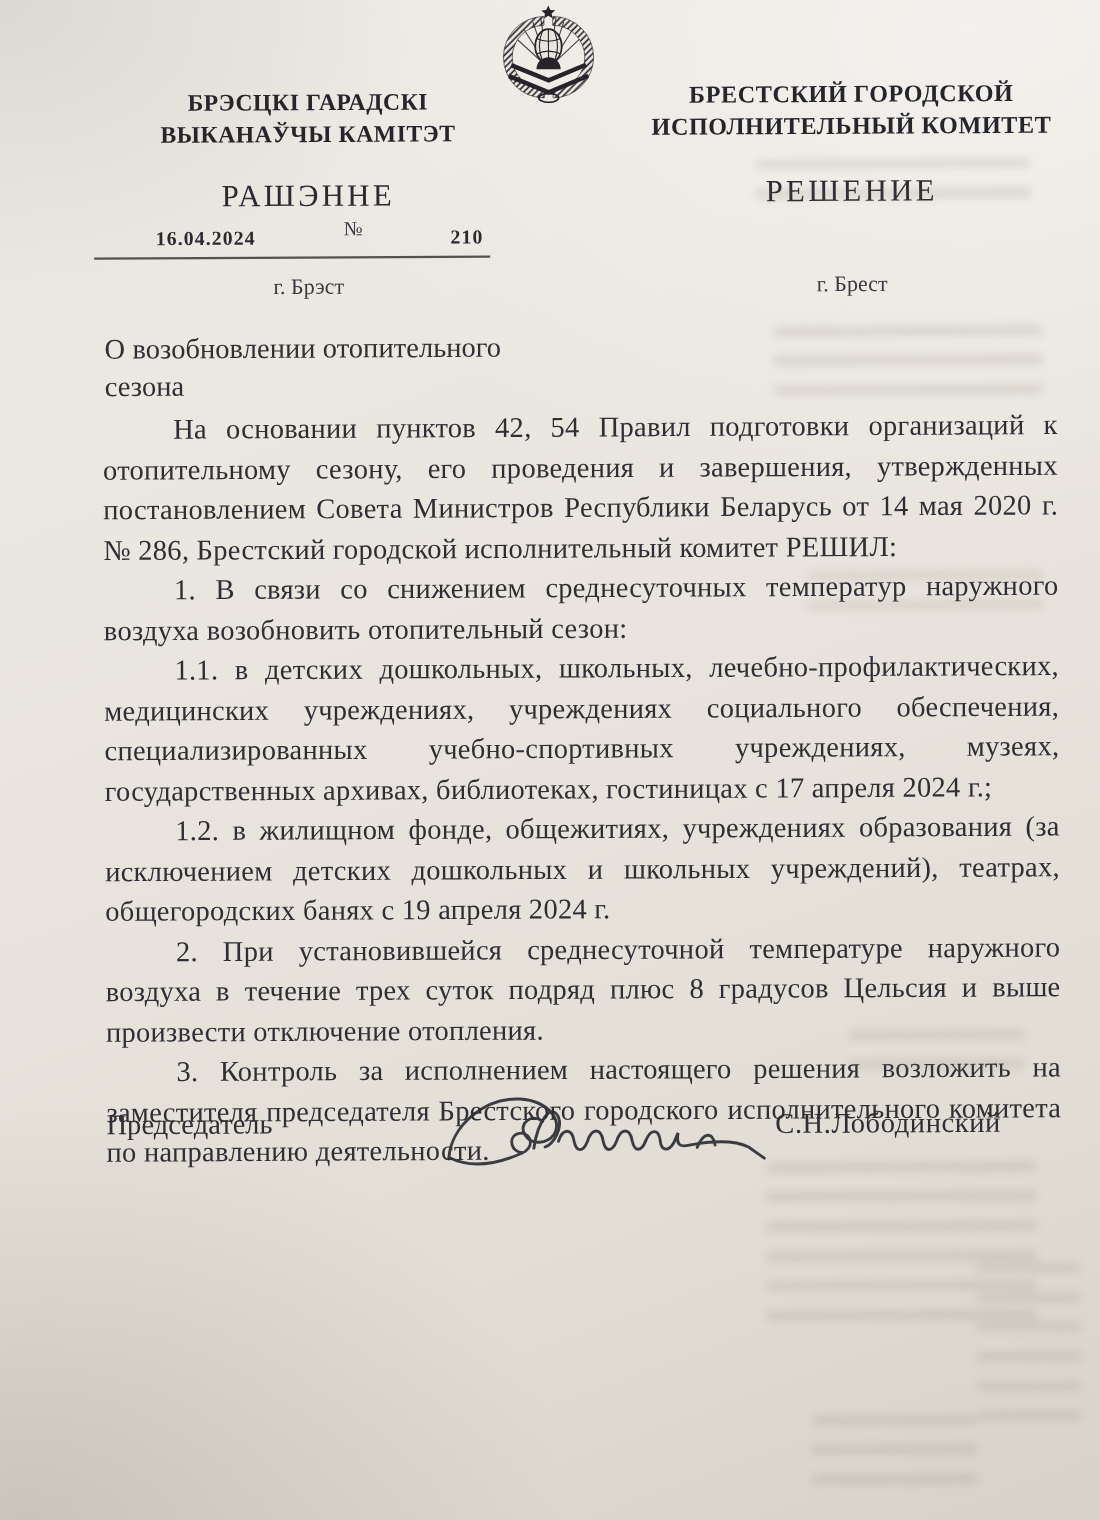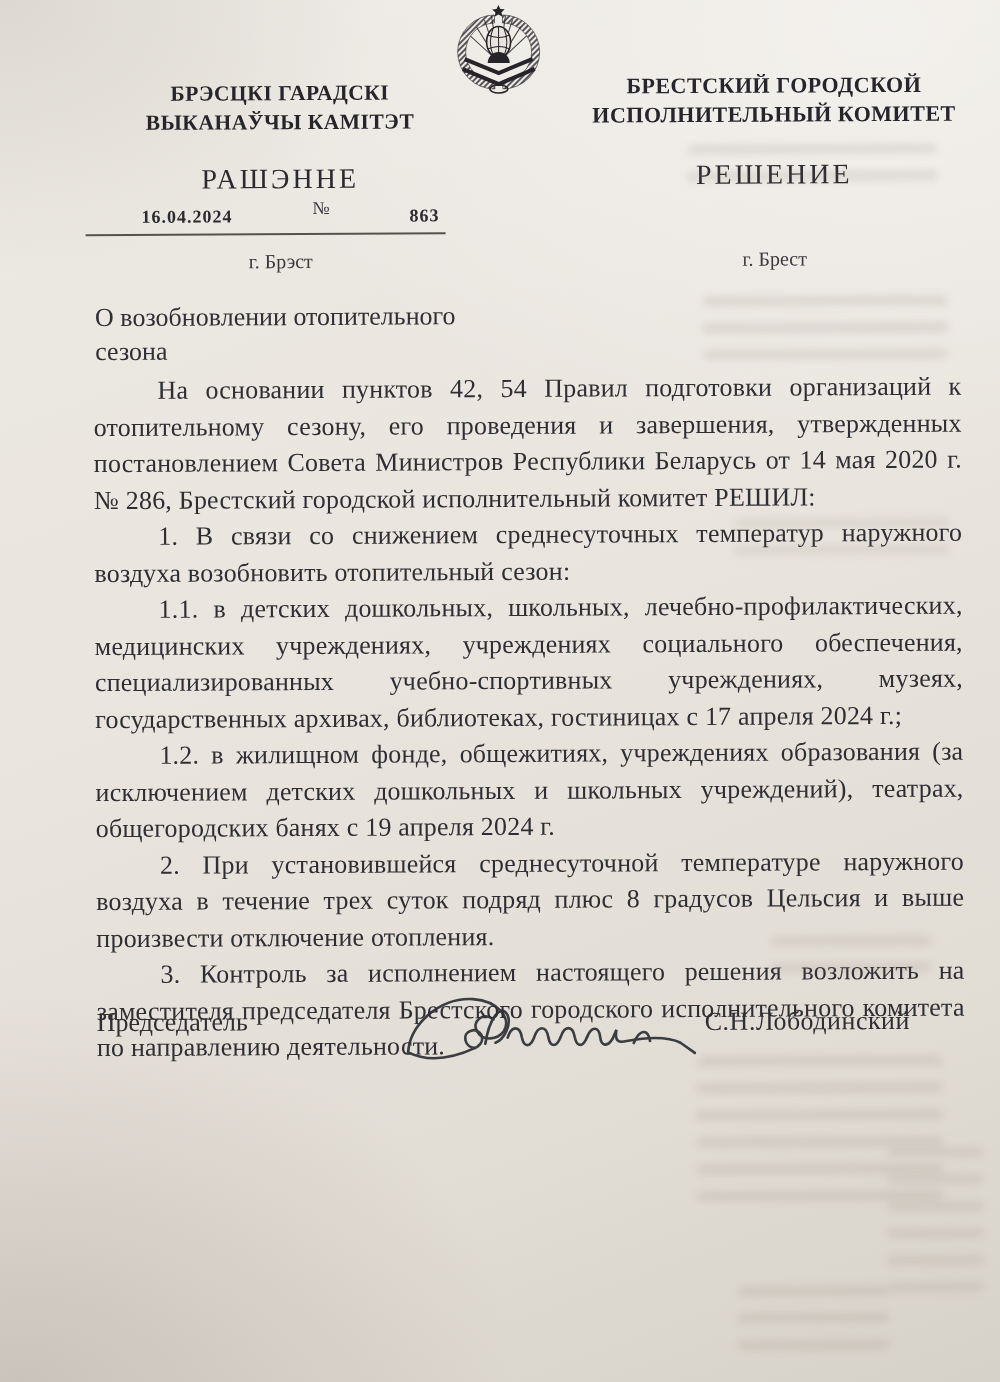--- a/index.html
+++ b/index.html
@@ -115,21 +115,21 @@
     <div>БРЕСТСКИЙ  ГОРОДСКОЙ</div>
     <div>ИСПОЛНИТЕЛЬНЫЙ КОМИТЕТ</div>
   </div>
 
   <div class="doctype doctype-left">РАШЭННЕ</div>
   <div class="doctype doctype-right">РЕШЕНИЕ</div>
 
   <div class="dateline">
     <span class="date">16.04.2024</span>
     <span class="no">№</span>
-    <span class="num">863</span>
+    <span class="num">210</span>
   </div>
 
   <div class="place place-left">г. Брэст</div>
   <div class="place place-right">г. Брест</div>
 
   <div class="subject">
     <div>О возобновлении отопительного</div>
     <div>сезона</div>
   </div>
 

